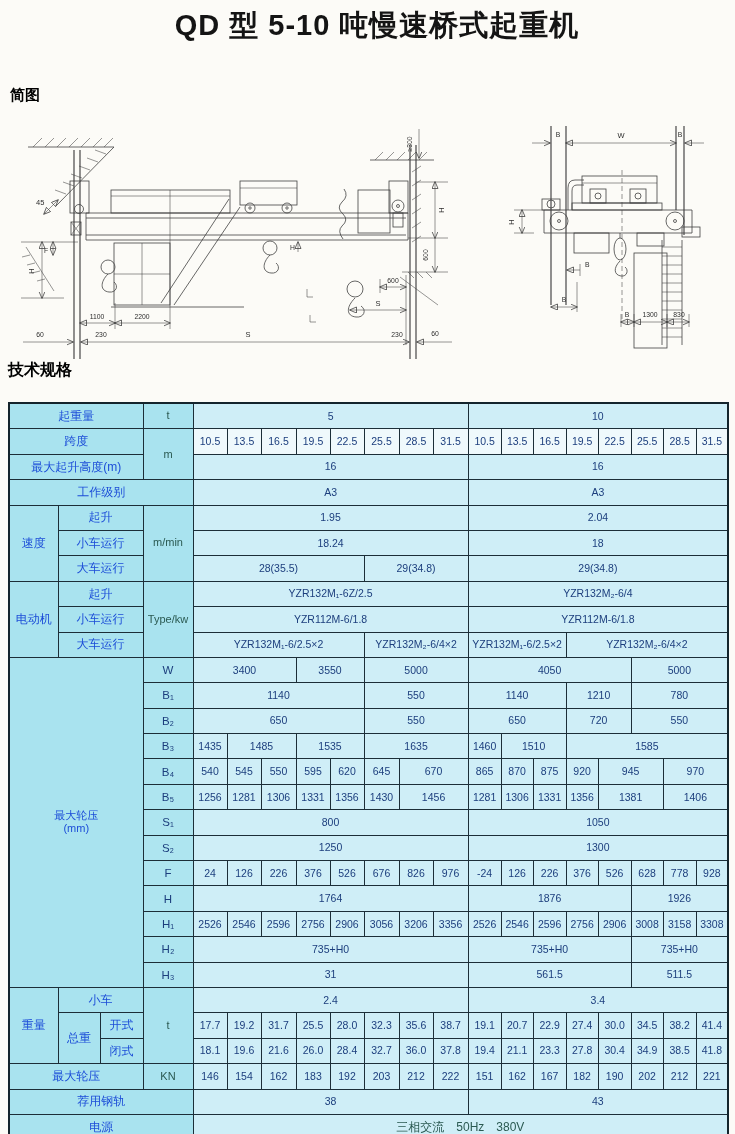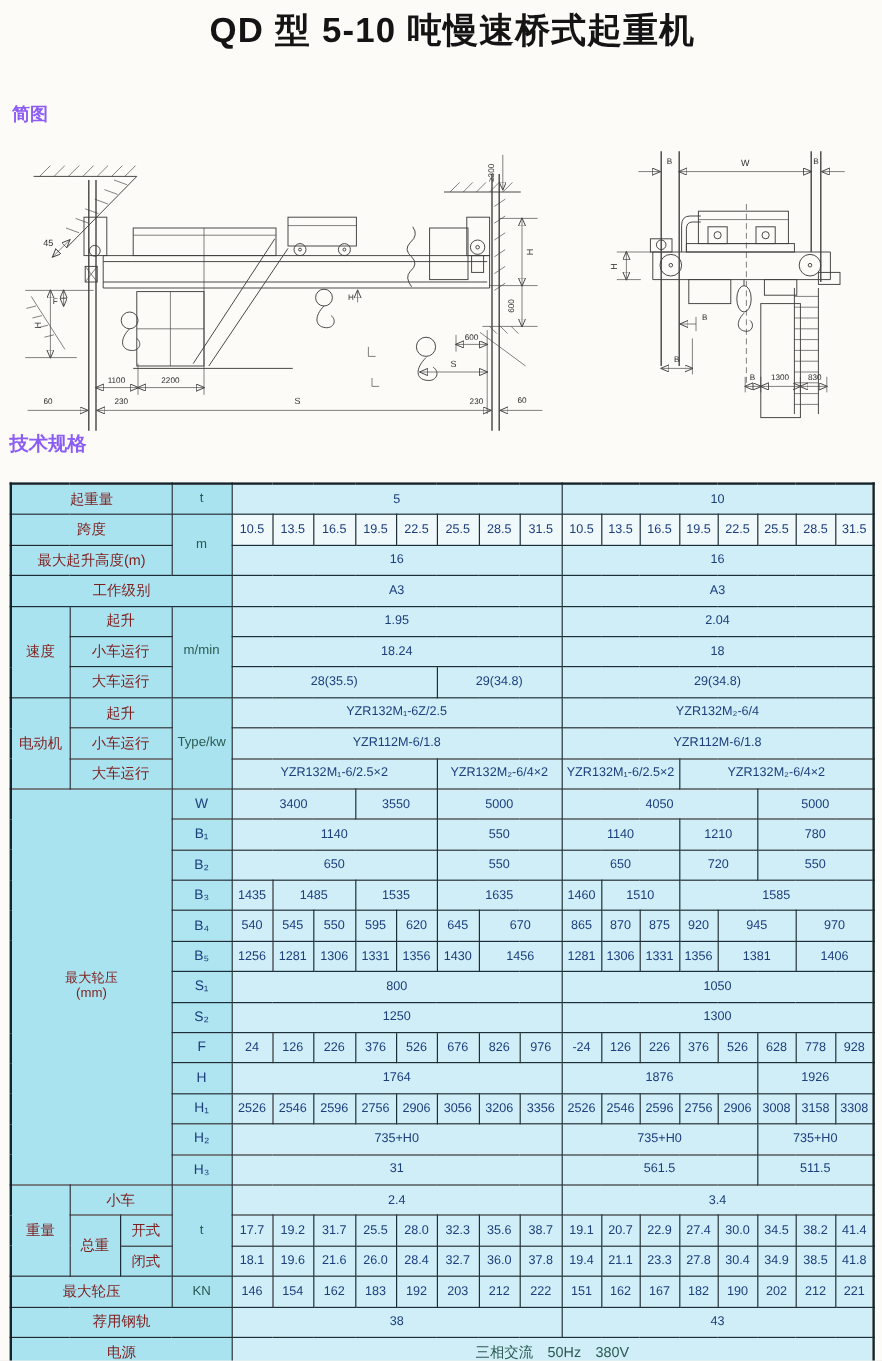--- a/index.html
+++ b/index.html
@@ -7,40 +7,40 @@
     position:relative;width:735px;height:1134px;margin:0 auto;
     background:#fcfbf7;overflow:hidden;
     font-family:"Liberation Sans","DejaVu Sans",sans-serif;
     padding-left:19px;
   }
   .scan-edge{position:absolute;right:1px;top:0;width:2px;height:100%;background:#8d8d85;opacity:.35;}
   .doc-title{
     position:absolute;top:6px;left:0;right:0;text-align:center;
     font-size:29px;font-weight:700;letter-spacing:1px;color:#141414;
   }
-  .sec-label{position:absolute;font-size:15px;font-weight:600;color:#8b5cf6;}
+  .sec-label{position:absolute;font-size:15px;font-weight:600;color:#000000;}
   .sec-diagram{left:10px;top:86px;}
   .sec-specs{left:8px;top:360px;font-size:16px;font-weight:700;}
   .footer-note{position:absolute;left:8px;top:1112px;font-size:13px;font-weight:600;color:#1f1f1f;}
   .draw{position:absolute;}
   .draw path,.draw rect,.draw circle,.draw ellipse,.draw line{stroke:#414141;fill:none;stroke-width:.8;}
   .draw .thick{stroke-width:1.15;}
   .draw .thin{stroke-width:.55;}
   .draw .dash{stroke-dasharray:5 3;stroke-width:.55;}
   .draw text{fill:#2d2d2d;stroke:none;font-size:7.5px;font-family:inherit;}
   .draw text.sm{font-size:6.8px;}
 
   .spec-table-wrap{position:absolute;left:8px;top:402px;}
   table.spec{border-collapse:collapse;table-layout:fixed;width:719px;}
   table.spec{border:2px solid #14242c;}
   table.spec td{
     border:1px solid #1c2e38;padding:0;text-align:center;vertical-align:middle;
     height:24.4px;line-height:1.05;overflow:hidden;white-space:nowrap;
   }
-  td.c-label{background:#a9e3ef;color:#7f1d1d;font-size:12px;}
+  td.c-label{background:#a9e3ef;color:#1d4ed8;font-size:12px;}
   td.c-unit {background:#a9e3ef;color:#2b5a52;font-size:11px;}
   td.c-sym  {background:#aee5f0;color:#1c3e7d;font-size:11.5px;}
   td.c-val  {background:#cfeef7;color:#1c3e7d;font-size:10.5px;}
   td.c-valw {background:#eff9fc;color:#1c3e7d;font-size:10.5px;}
   td.c-power{background:#cfeef7;color:#2b5a52;font-size:12px;}
   td.vr{border-right-width:2px;}
   td.hb{border-bottom-width:2px;}
   td .l2{font-size:11px;line-height:1.2;}
 </style>
 </head>

